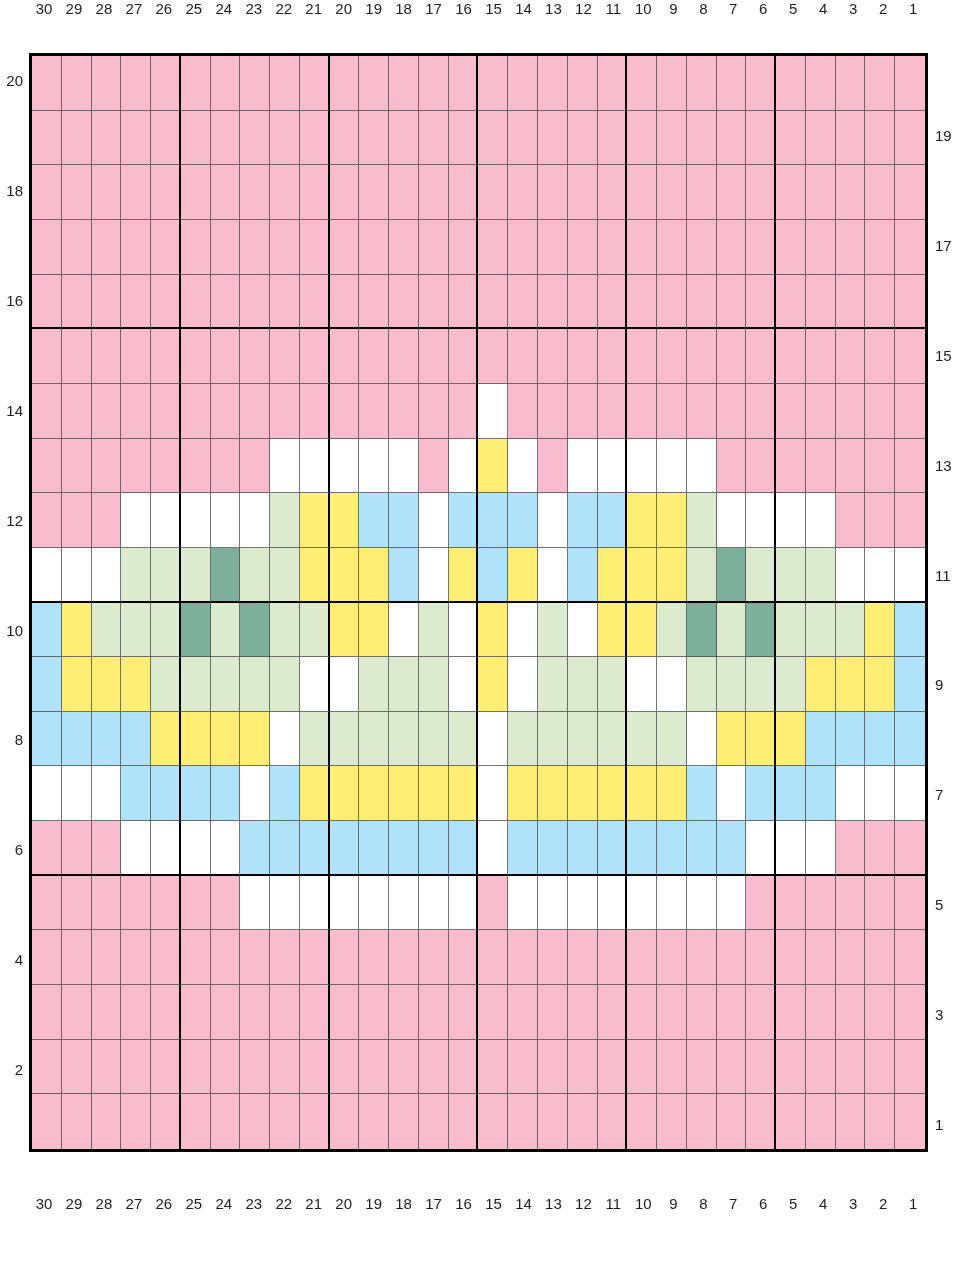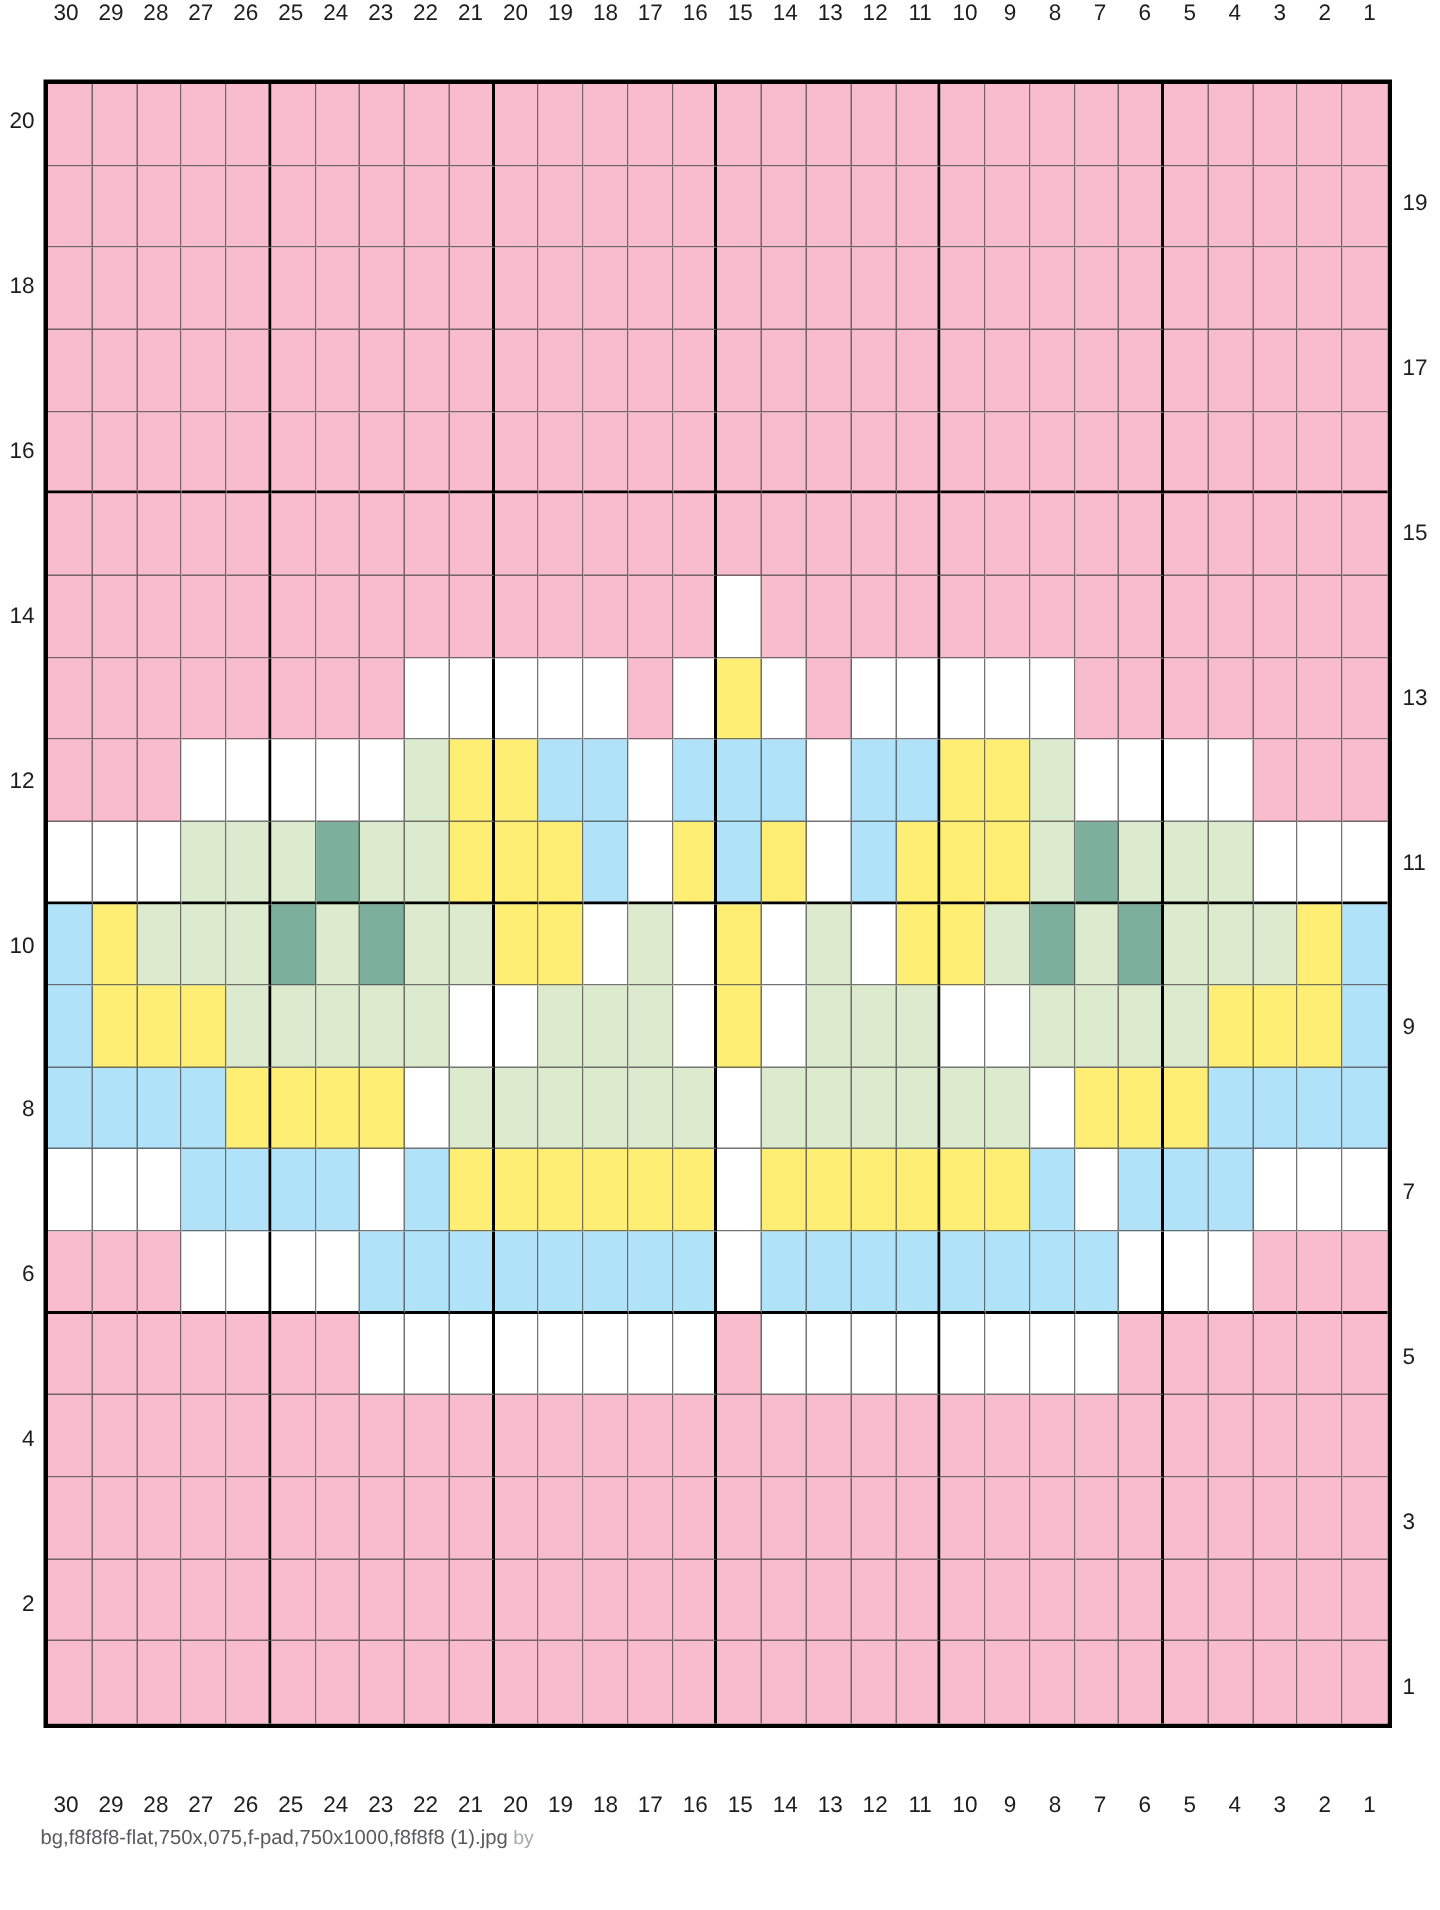--- a/index.html
+++ b/index.html
@@ -766,16 +766,13 @@
     <div class="col-label">7</div>
     <div class="col-label">6</div>
     <div class="col-label">5</div>
     <div class="col-label">4</div>
     <div class="col-label">3</div>
     <div class="col-label">2</div>
     <div class="col-label">1</div>
   </div>
 
 <div class="footer">
-  <span class="line">
-    <span class="fname">bg,f8f8f8-flat,750x,075,f-pad,750x1000,f8f8f8 (1).jpg</span><span class="by">&nbsp;</span><span class="by">by</span>
-  </span>
 </div>
 
 </body></html>

